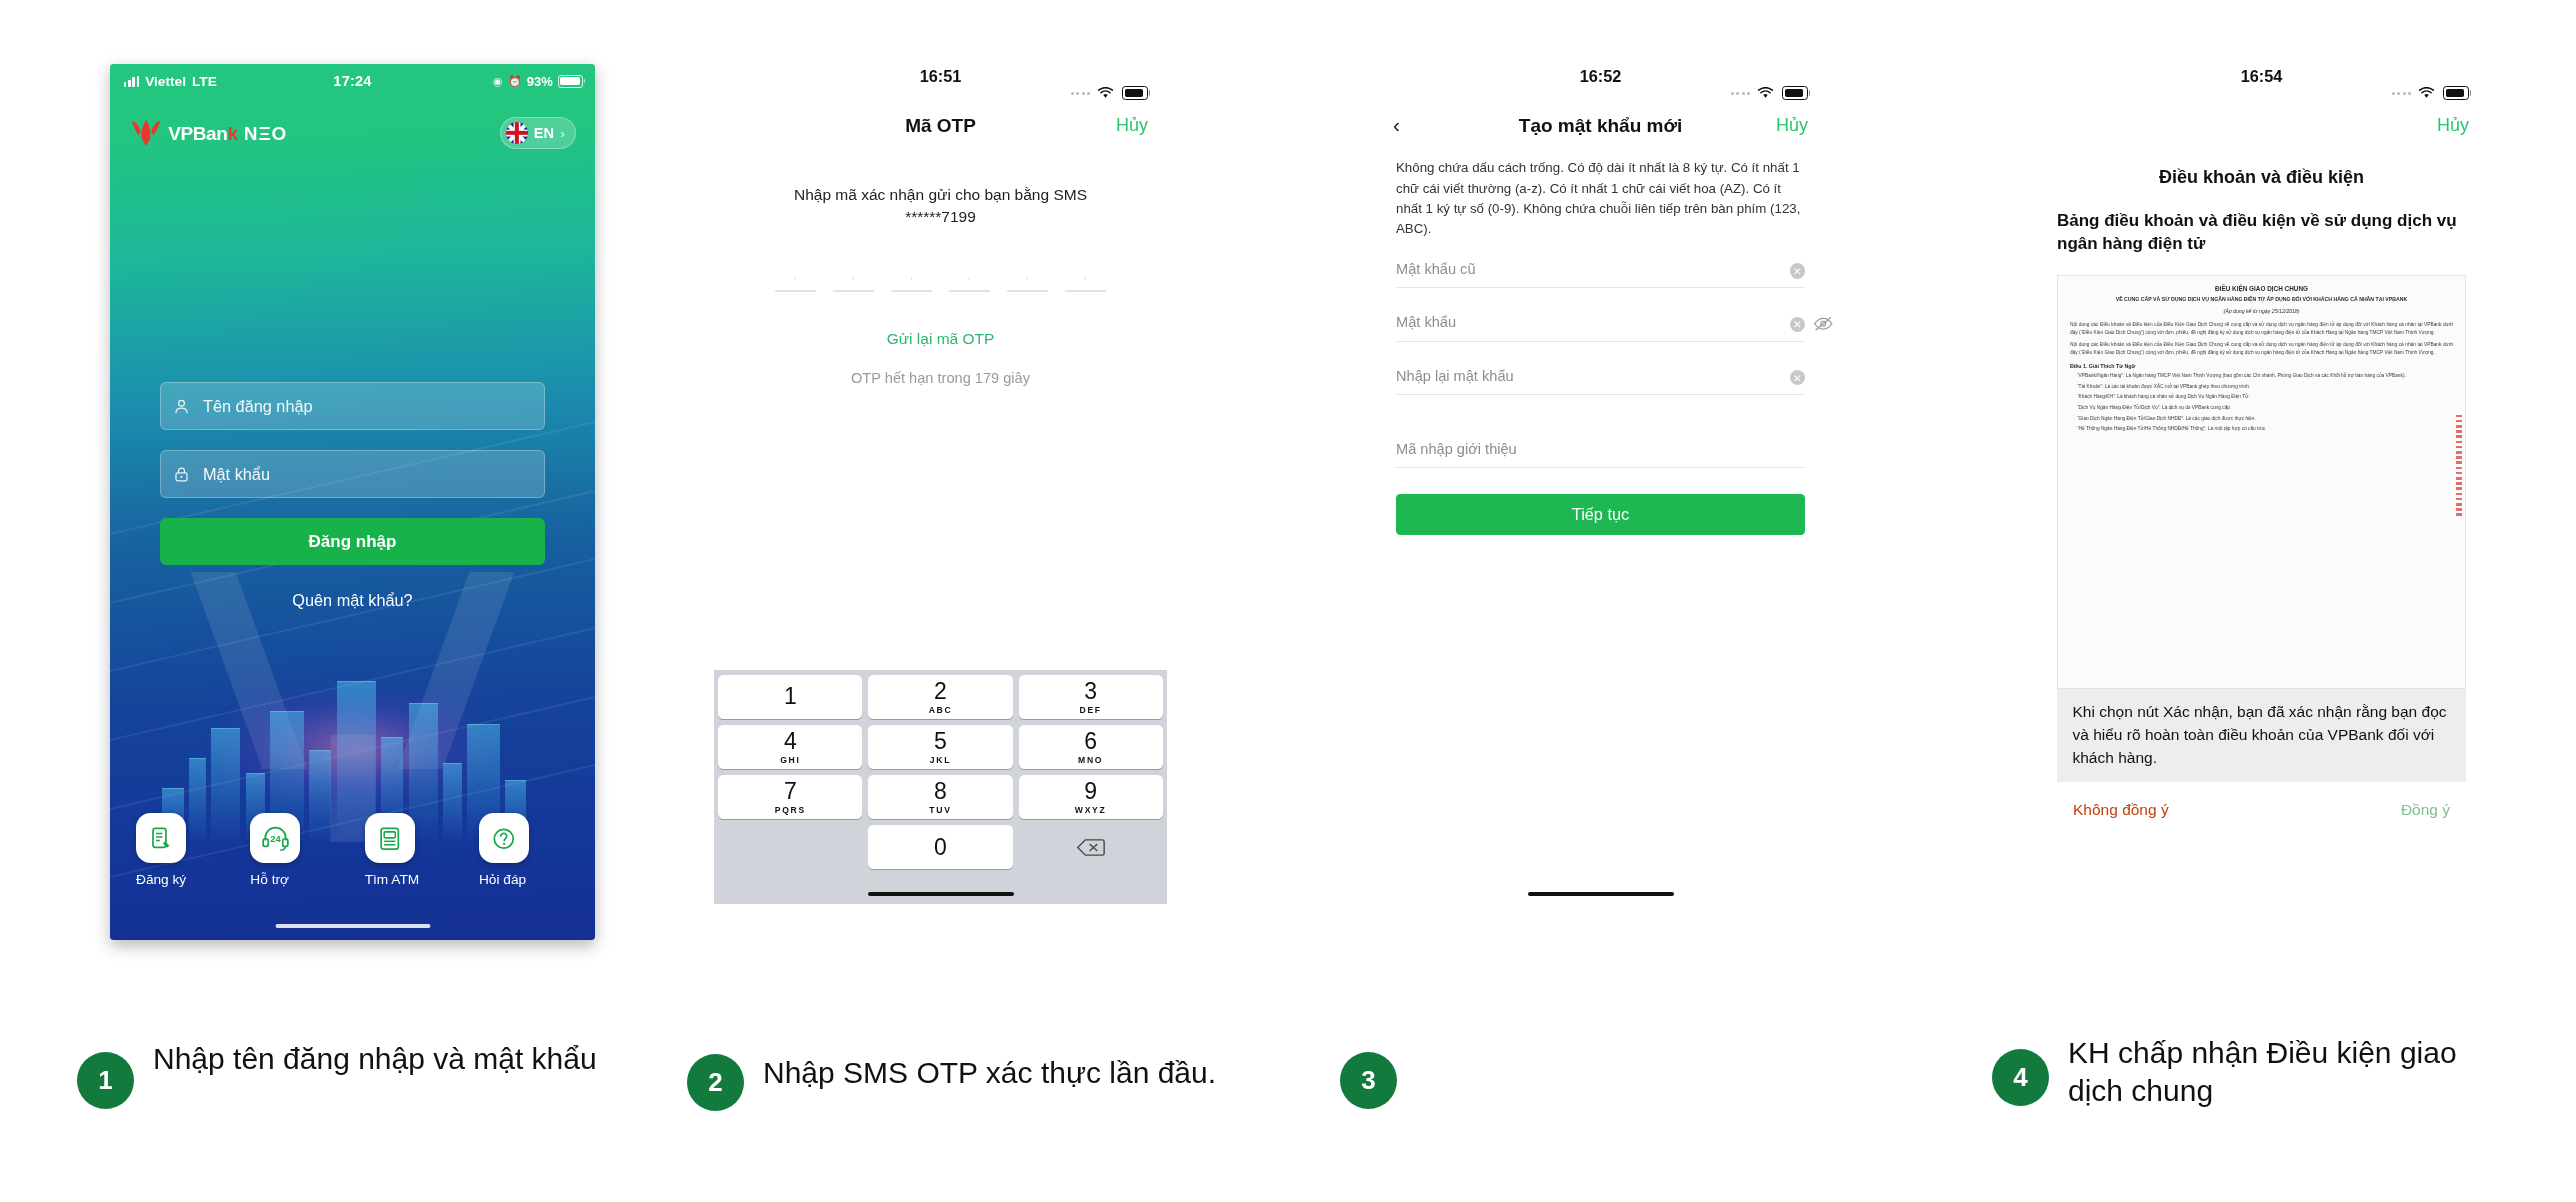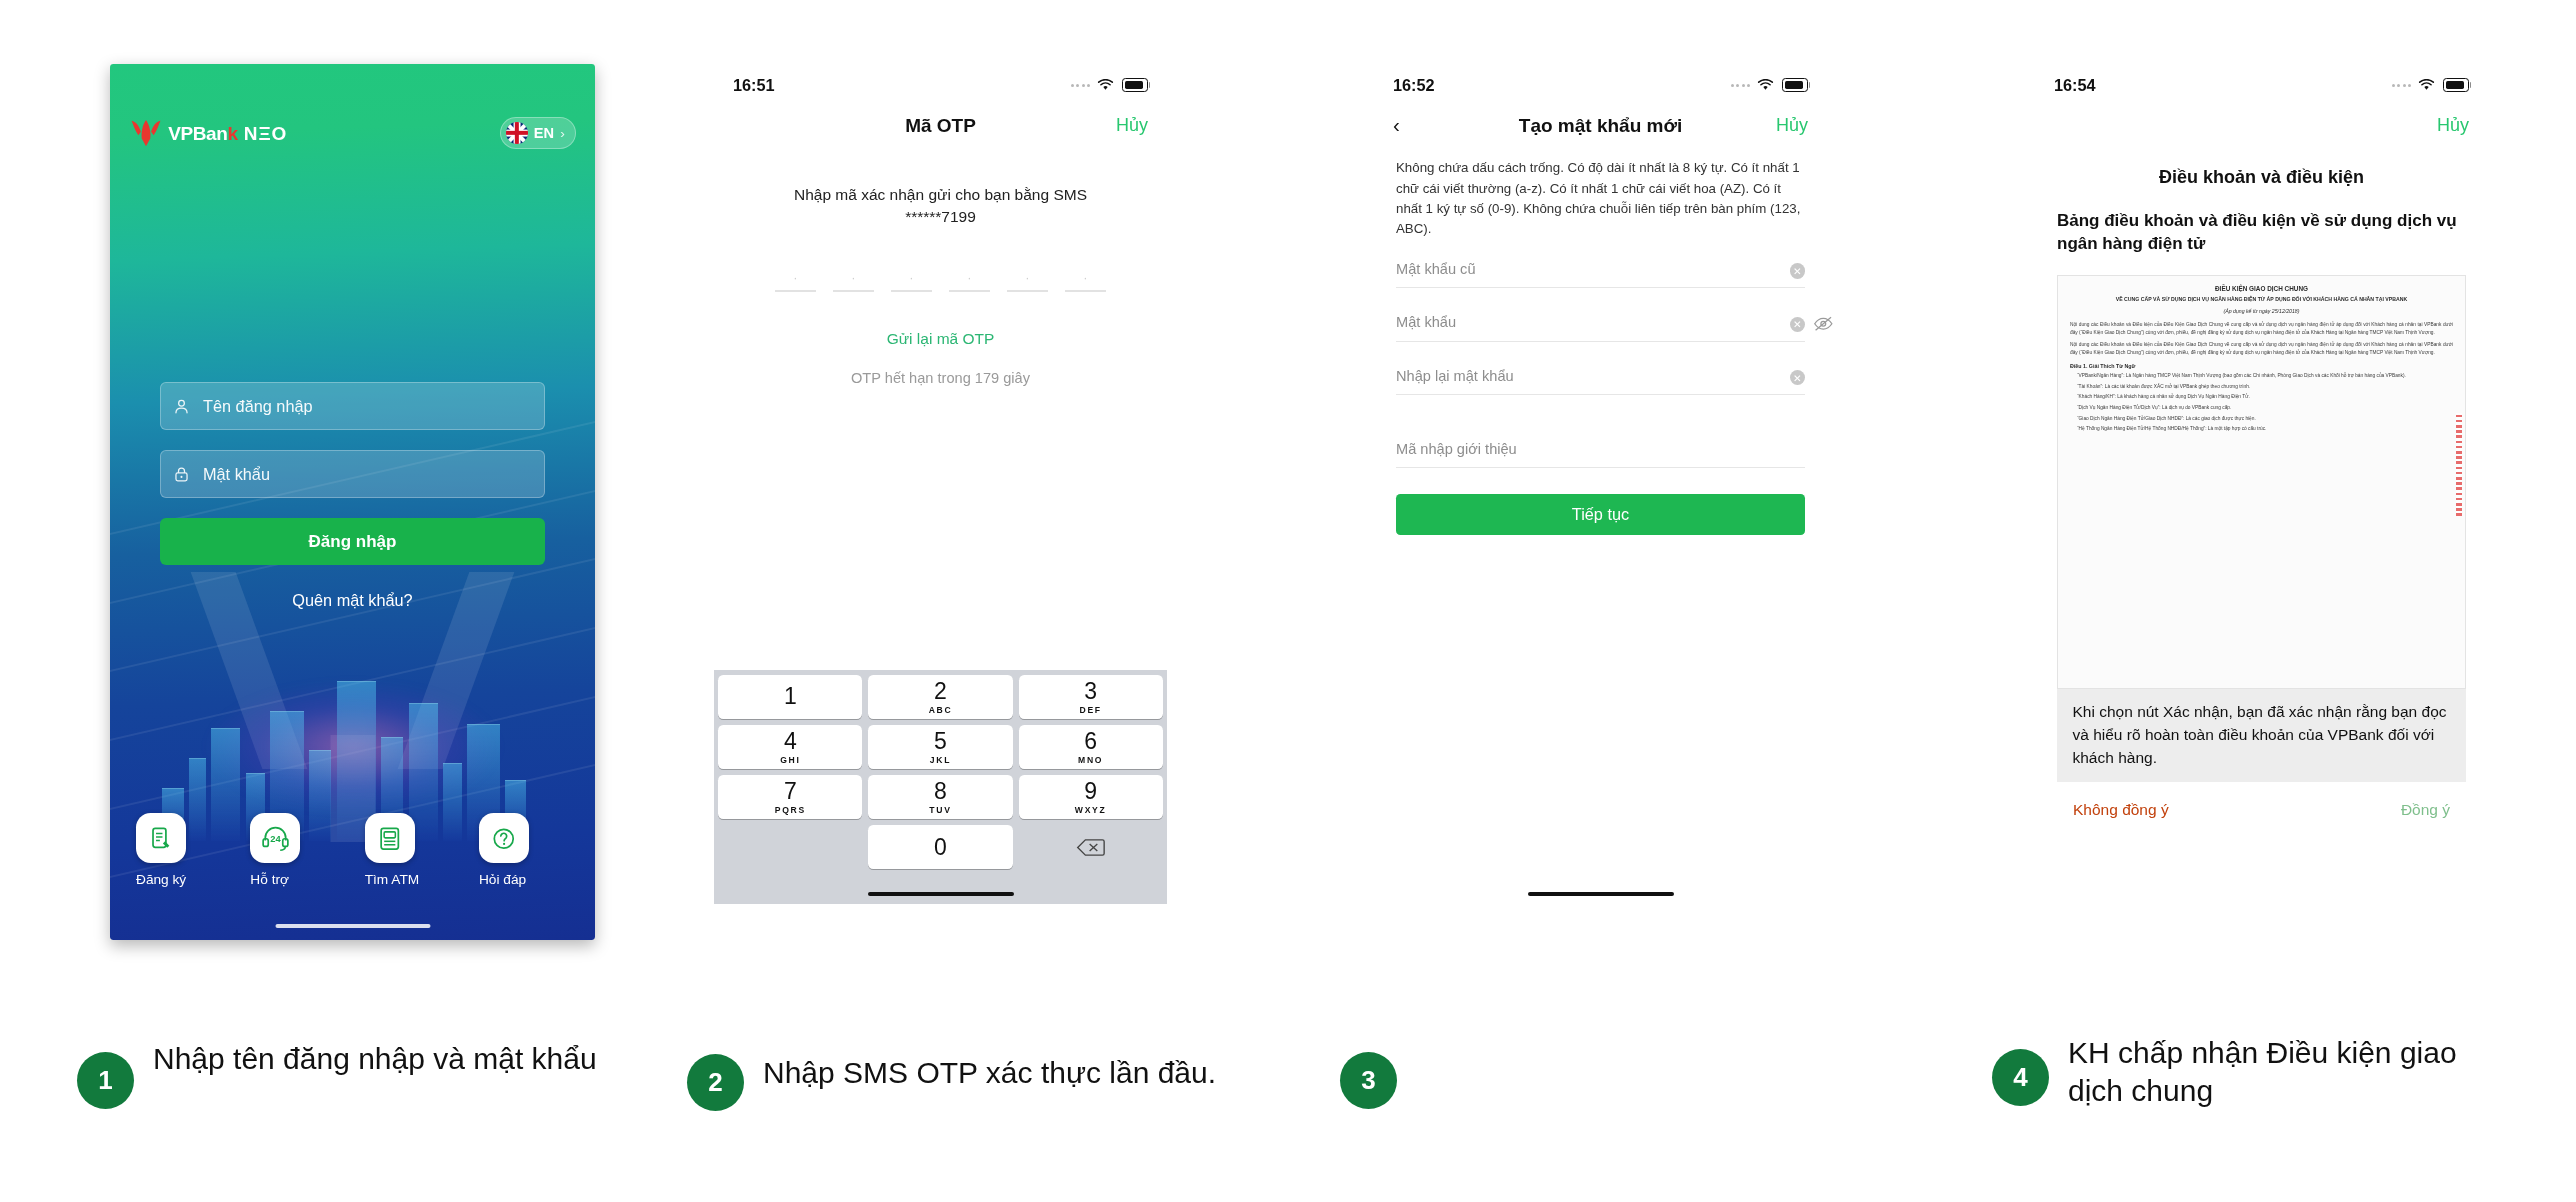--- a/index.html
+++ b/index.html
@@ -79,21 +79,21 @@
      box-shadow:0 1.7px 5.2px rgba(0,0,0,.25);}
   .qn .lbl{color:#fff;font-size:13.7px;}
   .homebar{position:absolute;left:50%;transform:translateX(-50%);bottom:12px;width:155px;height:4.3px;border-radius:2.6px;background:rgba(255,255,255,.85);}
 
   
   .wphone{position:absolute;background:#fff;border-radius:4.3px;}
   #phone2{left:714px;top:67px;width:453px;height:837px;}
   #phone3{left:1374px;top:67px;width:453px;height:837px;}
   #phone4{left:2035px;top:67px;width:453px;height:837px;}
 
-  .sb{height:36px;display:flex;align-items:center;padding:0 19px;position:relative;}
+  .sb{height:36px;display:flex;align-items:center;padding:0 19px;position:relative;flex-direction:column;}
   .sb .time{font-size:16.3px;font-weight:700;color:#111;}
   .sb .right{margin-left:auto;display:flex;align-items:center;gap:7.7px;}
   .dots{display:flex;gap:2.1px;}
   .dots i{width:3px;height:3px;border-radius:50%;background:#b8b8b8;}
   .batt-d{width:24px;height:12px;border:1.4px solid #111;border-radius:3.4px;position:relative;}
   .batt-d::after{content:"";position:absolute;right:-3.4px;top:3.4px;width:1.9px;height:5.2px;background:rgba(0,0,0,.45);border-radius:0 0.9px 0.9px 0;}
   .batt-d i{position:absolute;left:1.7px;top:1.7px;bottom:1.7px;width:76%;background:#111;border-radius:1.7px;}
 
   .navbar{height:45px;display:flex;align-items:center;padding:0 19px;position:relative;}
   .navbar .title{position:absolute;left:0;right:0;text-align:center;font-size:19px;font-weight:700;color:#111;}
@@ -191,20 +191,41 @@
         <i style="left:199px;width:22px;height:90px;"></i>
         <i style="left:227px;width:39px;height:159px;"></i>
         <i style="left:271px;width:22px;height:103px;"></i>
         <i style="left:299px;width:29px;height:137px;"></i>
         <i style="left:333px;width:19px;height:77px;"></i>
         <i style="left:357px;width:33px;height:116px;"></i>
         <i style="left:395px;width:20.6px;height:60px;"></i>
       </div>
     </div>
 
+    <div class="statusbar1">
+      <div class="sb1-left">
+        <span class="bars">
+          <i style="height:4.3px"></i>
+            <i style="height:6.9px"></i>
+            <i style="height:9.4px"></i>
+            <i style="height:11px"></i>
+        </span>
+        <span>Viettel</span>
+        <span>LTE</span>
+      </div>
+      <div class="sb1-center">17:24</div>
+      <div class="sb1-right">
+        <span style="font-size:11px;opacity:.9;">◉</span>
+        <span style="font-size:11px;opacity:.9;">⏰</span>
+        <span style="font-size:13px;">93%</span>
+        <span class="battery">
+            <i></i>
+          </span>
+      </div>
+    </div>
 
     <div class="brandrow">
       <div class="vp-logo">
         <svg class="vp-mark" viewBox="0 0 40 36">
           <path d="M3 3 C8 4 12 9 14 16 L11 20 C7 14 5 8 3 3 Z" fill="#e8372f"></path>
           <path d="M37 3 C32 4 28 9 26 16 L29 20 C33 14 35 8 37 3 Z" fill="#e8372f"></path>
           <path d="M20 2 C16 8 14 16 15 24 L20 33 L25 24 C26 16 24 8 20 2 Z" fill="#e8372f"></path>
         </svg>
         <div class="vp-word"><span>VPBan</span><span class="k">k</span><span class="neo"> NΞO</span></div>
       </div>

